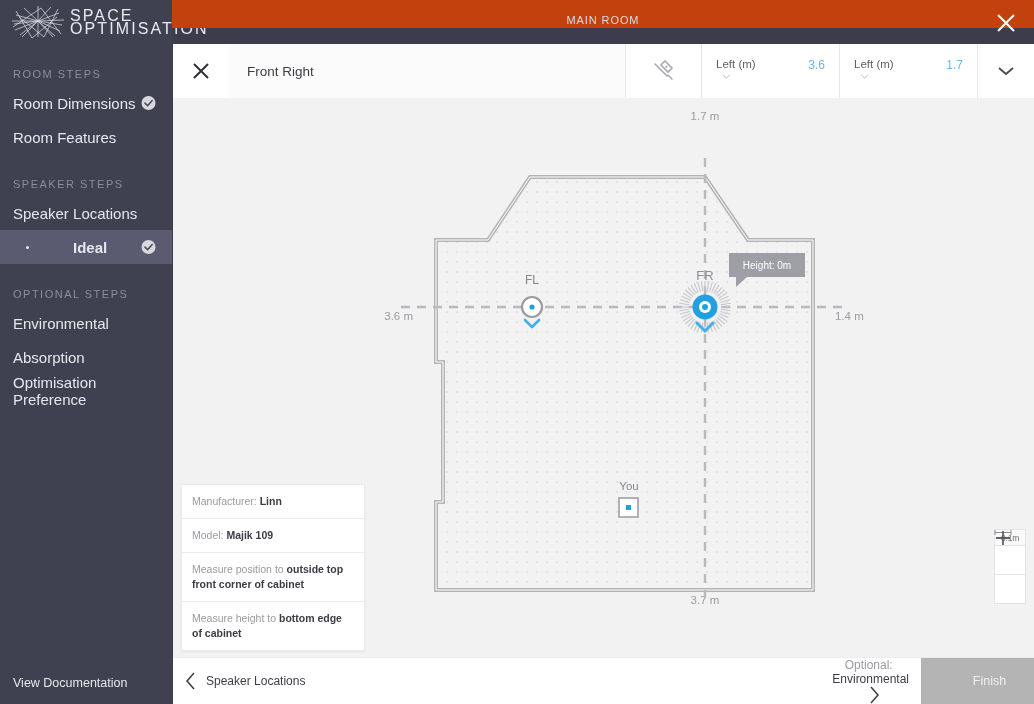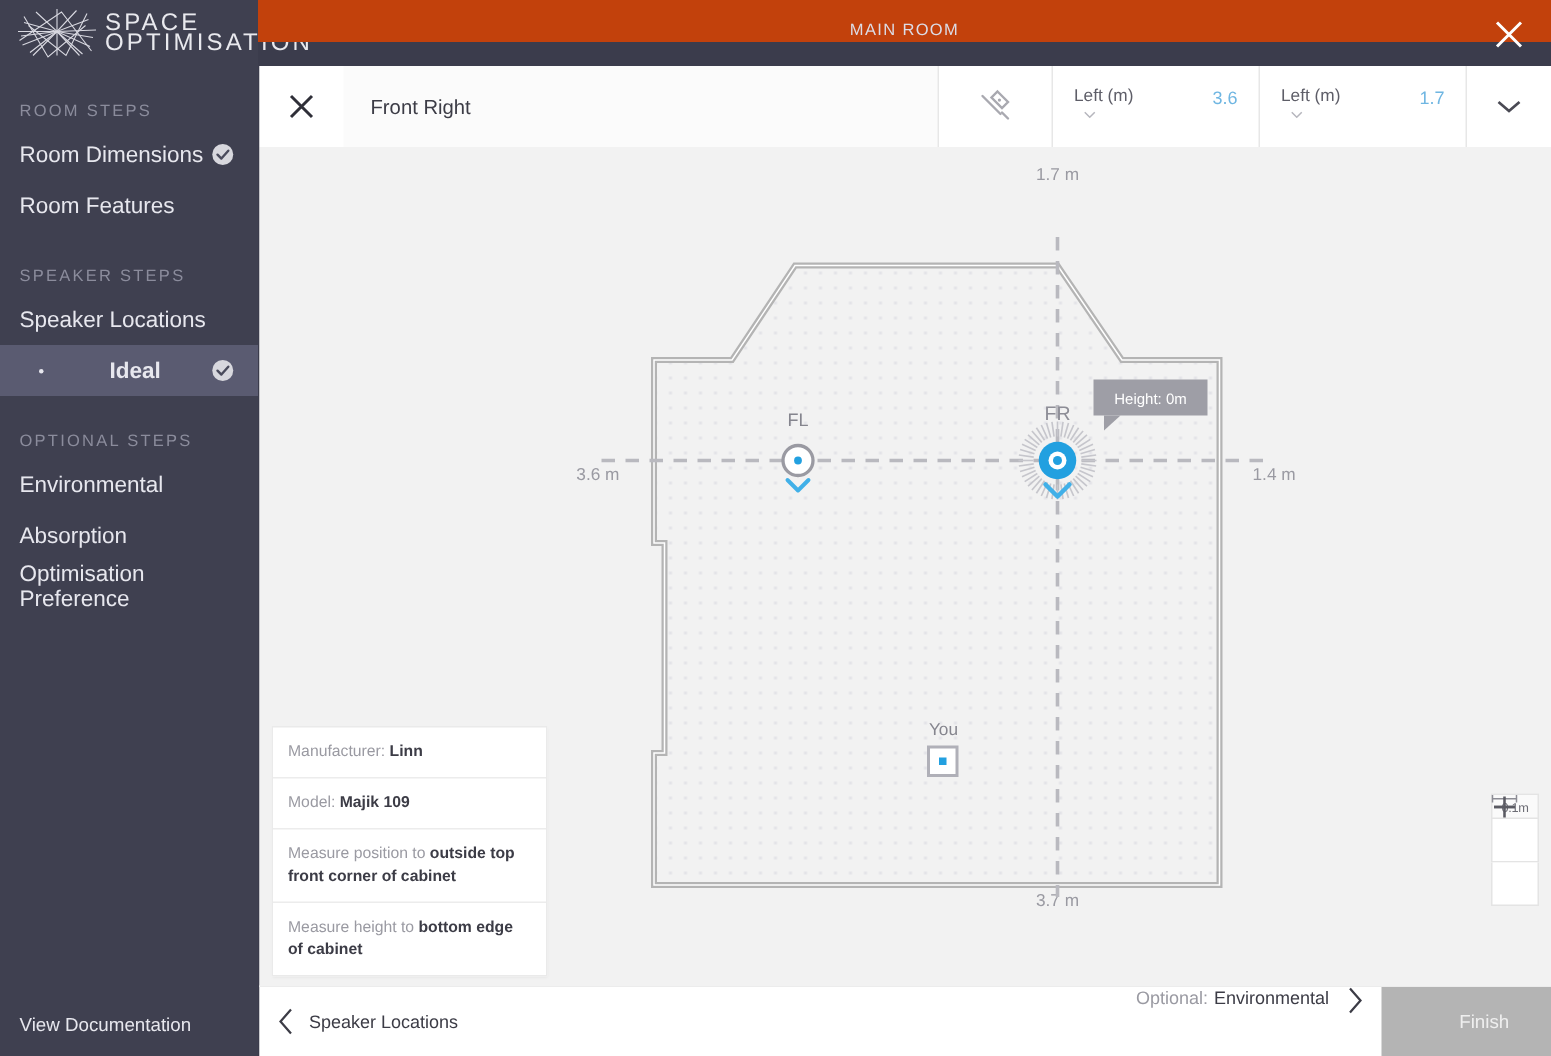--- a/index.html
+++ b/index.html
@@ -140,21 +140,21 @@
     position:absolute;left:0;right:0;bottom:0;height:46px;
     background:#ffffff;border-top:1px solid #ececec;display:flex;align-items:stretch;
   }
   .ft-prev{
     display:flex;align-items:center;padding-left:12px;cursor:pointer;
     font-size:12px;color:#3c3c46;
   }
   .ft-prev .lbl{margin-left:10px;}
   .ft-spacer{flex:1;}
   .ft-next{
-    display:flex;align-items:flex-start;padding-right:12px;cursor:pointer;font-size:12px;
+    display:flex;align-items:center;padding-right:12px;cursor:pointer;font-size:12px;flex-direction:column;
   }
   .ft-next .opt{color:#9a9aa2;}
   .ft-next .dst{color:#3c3c46;margin-left:4px;}
   .ft-next .chev{margin-left:12px;}
   .ft-finish{
     width:89px;background:#b4b4b4;color:#efefef;font-size:12.5px;
     display:flex;align-items:center;justify-content:center;cursor:pointer;padding-left:24px;
   }
 </style>
 </head>

